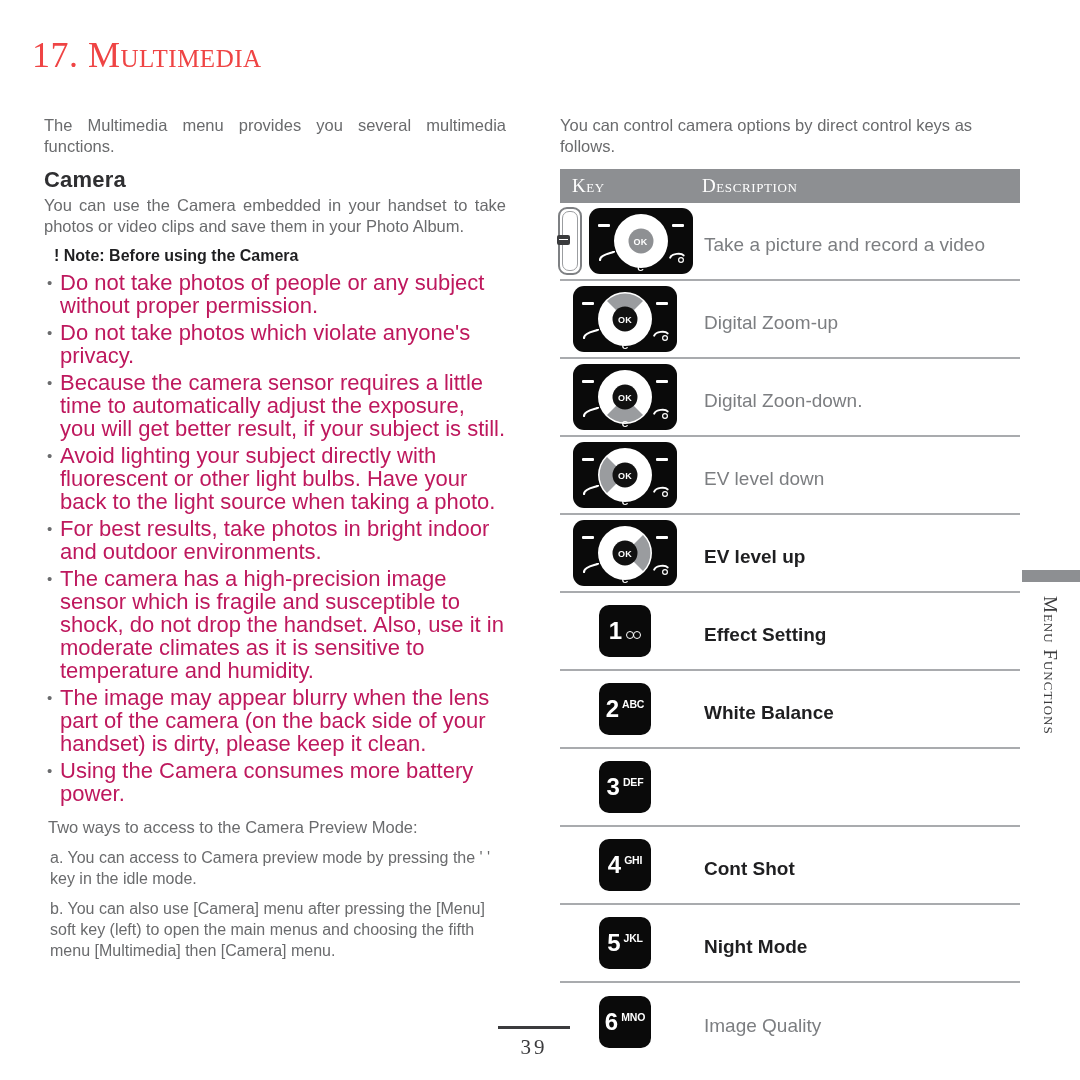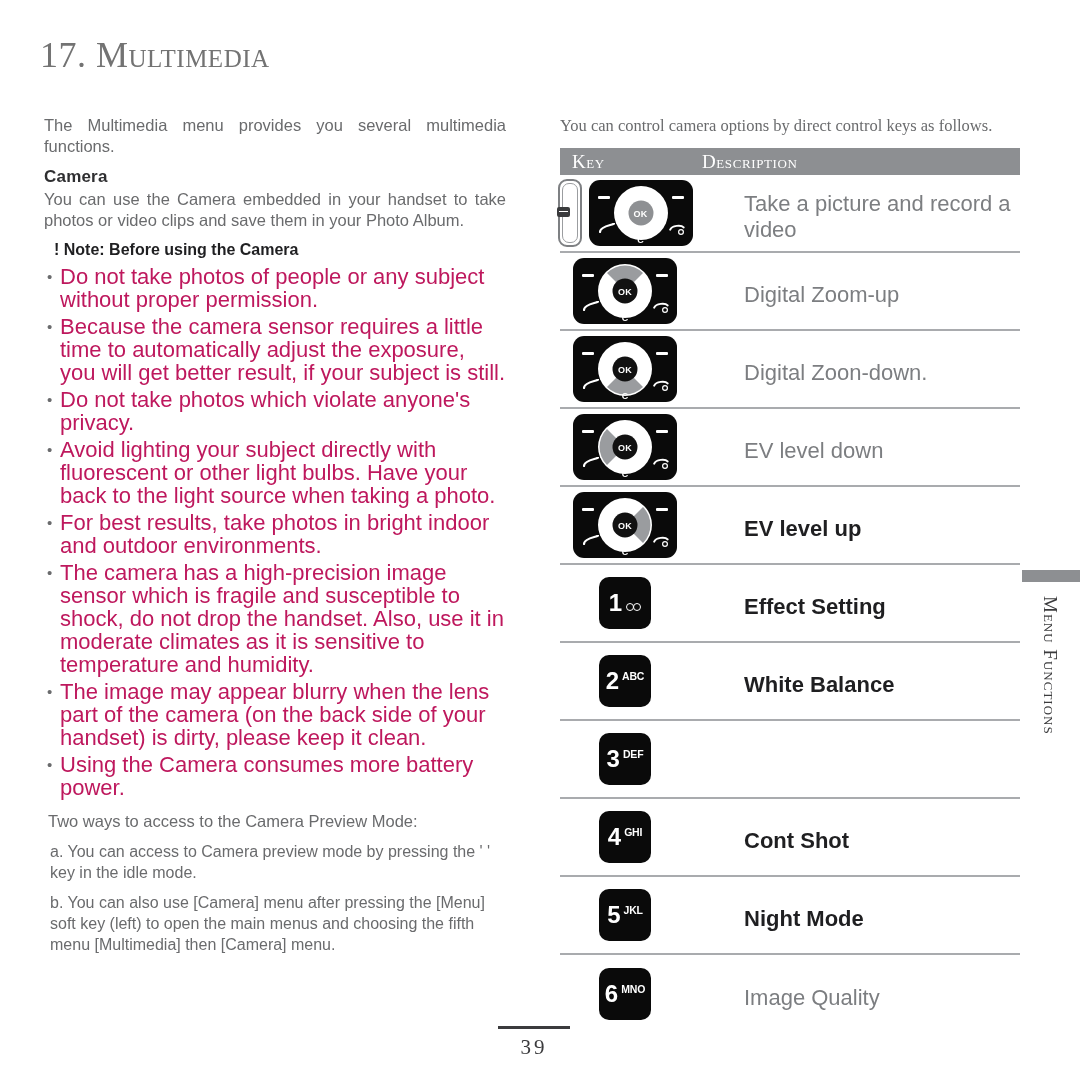--- a/index.html
+++ b/index.html
@@ -17,26 +17,26 @@
   }
 
   .page {
     position: absolute;
     inset: 0;
   }
 
   
   .page-title {
     position: absolute;
-    left: 40px;
+    left: 32px;
     top: 34px;
     font-family: "Liberation Serif", serif;
     font-size: 36px;
     font-weight: 400;
-    color: #737373;
+    color: #ef4444;
     letter-spacing: 0.5px;
     font-variant: small-caps;
   }
 
   
   .col-left {
     position: absolute;
     left: 44px;
     top: 115px;
     width: 462px;
@@ -51,21 +51,21 @@
   p.body {
     margin: 0 0 10px 0;
     font-size: 16.5px;
     line-height: 21px;
     color: #6a6b6d;
     text-align: justify;
   }
 
   h3.sub {
     margin: 6px 0 2px 0;
-    font-size: 17px;
+    font-size: 22px;
     font-weight: bold;
     color: #2f2f31;
     letter-spacing: 0.2px;
   }
 
   .note-head {
     margin: 10px 0 6px 10px;
     font-size: 16px;
     font-weight: bold;
     color: #1f1f21;
@@ -105,31 +105,30 @@
     line-height: 21px;
     color: #6a6b6d;
   }
 
   
   .right-intro {
     margin: 0 0 12px 0;
     font-size: 16.5px;
     line-height: 21px;
     color: #6a6b6d;
-    font-family: Liberation Serif, serif;
   }
 
   
   .keytable {
     width: 460px;
     border-collapse: collapse;
   }
   .keytable .thead {
     background: #8d8f92;
-    height: 27px;
+    height: 34px;
     display: flex;
     align-items: center;
   }
   .th-key {
     width: 130px;
     padding-left: 12px;
     color: #ffffff;
     font-family: "Liberation Serif", serif;
     font-size: 19px;
     font-variant: small-caps;
@@ -142,34 +141,33 @@
     font-variant: small-caps;
     letter-spacing: 0.6px;
   }
 
   .krow {
     display: flex;
     align-items: center;
     border-bottom: 2px solid #a9abae;
     min-height: 78px;
     box-sizing: border-box;
-    gap: 40px;
   }
   .krow:last-child { border-bottom: none; }
   .krow .kcell {
     width: 130px;
     display: flex;
     align-items: center;
     justify-content: center;
     flex: none;
   }
   .krow .dcell {
     flex: 1;
     padding-left: 14px;
-    font-size: 22px;
+    font-size: 19px;
     margin-top: 8px;
   }
   .dcell.light { color: #7c7e81; }
   .dcell.dark  { color: #1f1f21; font-weight: bold; }
 
   
   .navpad {
     position: relative;
     width: 104px;
     height: 66px;
@@ -384,22 +382,22 @@
   <div class="col-left">
     <p class="body">The Multimedia menu provides you several multimedia functions.</p>
 
     <h3 class="sub">Camera</h3>
     <p class="body">You can use the Camera embedded in your handset to take photos or video clips and save them in your Photo Album.</p>
 
     <div class="note-head">! Note: Before using the Camera</div>
 
     <ul class="bullets">
       <li><span>Do not take photos of people or any subject without proper permission.</span></li>
+      <li><span>Do not take photos which violate anyone's privacy.</span></li>
       <li><span>Because the camera sensor requires a little time to automatically adjust the exposure, you will get better result, if your subject is still.</span></li>
-      <li><span>Do not take photos which violate anyone's privacy.</span></li>
       <li><span>Avoid lighting your subject directly with fluorescent or other light bulbs.  Have your back to the light source when taking a photo.</span></li>
       <li><span>For best results, take photos in bright indoor and outdoor environments.</span></li>
       <li><span>The camera has a high-precision image sensor which is fragile and susceptible to shock, do not drop the handset.  Also, use it in moderate climates as it is sensitive to temperature and humidity.</span></li>
       <li><span>The image may appear blurry when the lens part of the camera (on the back side of your handset) is dirty, please keep it clean.</span></li>
       <li><span>Using the Camera consumes more battery power.</span></li>
     </ul>
 
     <p class="intro-two">Two ways to access to the Camera Preview Mode:</p>
     <p class="para-a">a. You can access to Camera preview mode by pressing the ' ' key in the idle mode.</p>
     <p class="para-b">b. You can also use [Camera] menu after pressing the [Menu] soft key (left) to open the main menus and choosing the fifth menu [Multimedia] then [Camera] menu.</p>

